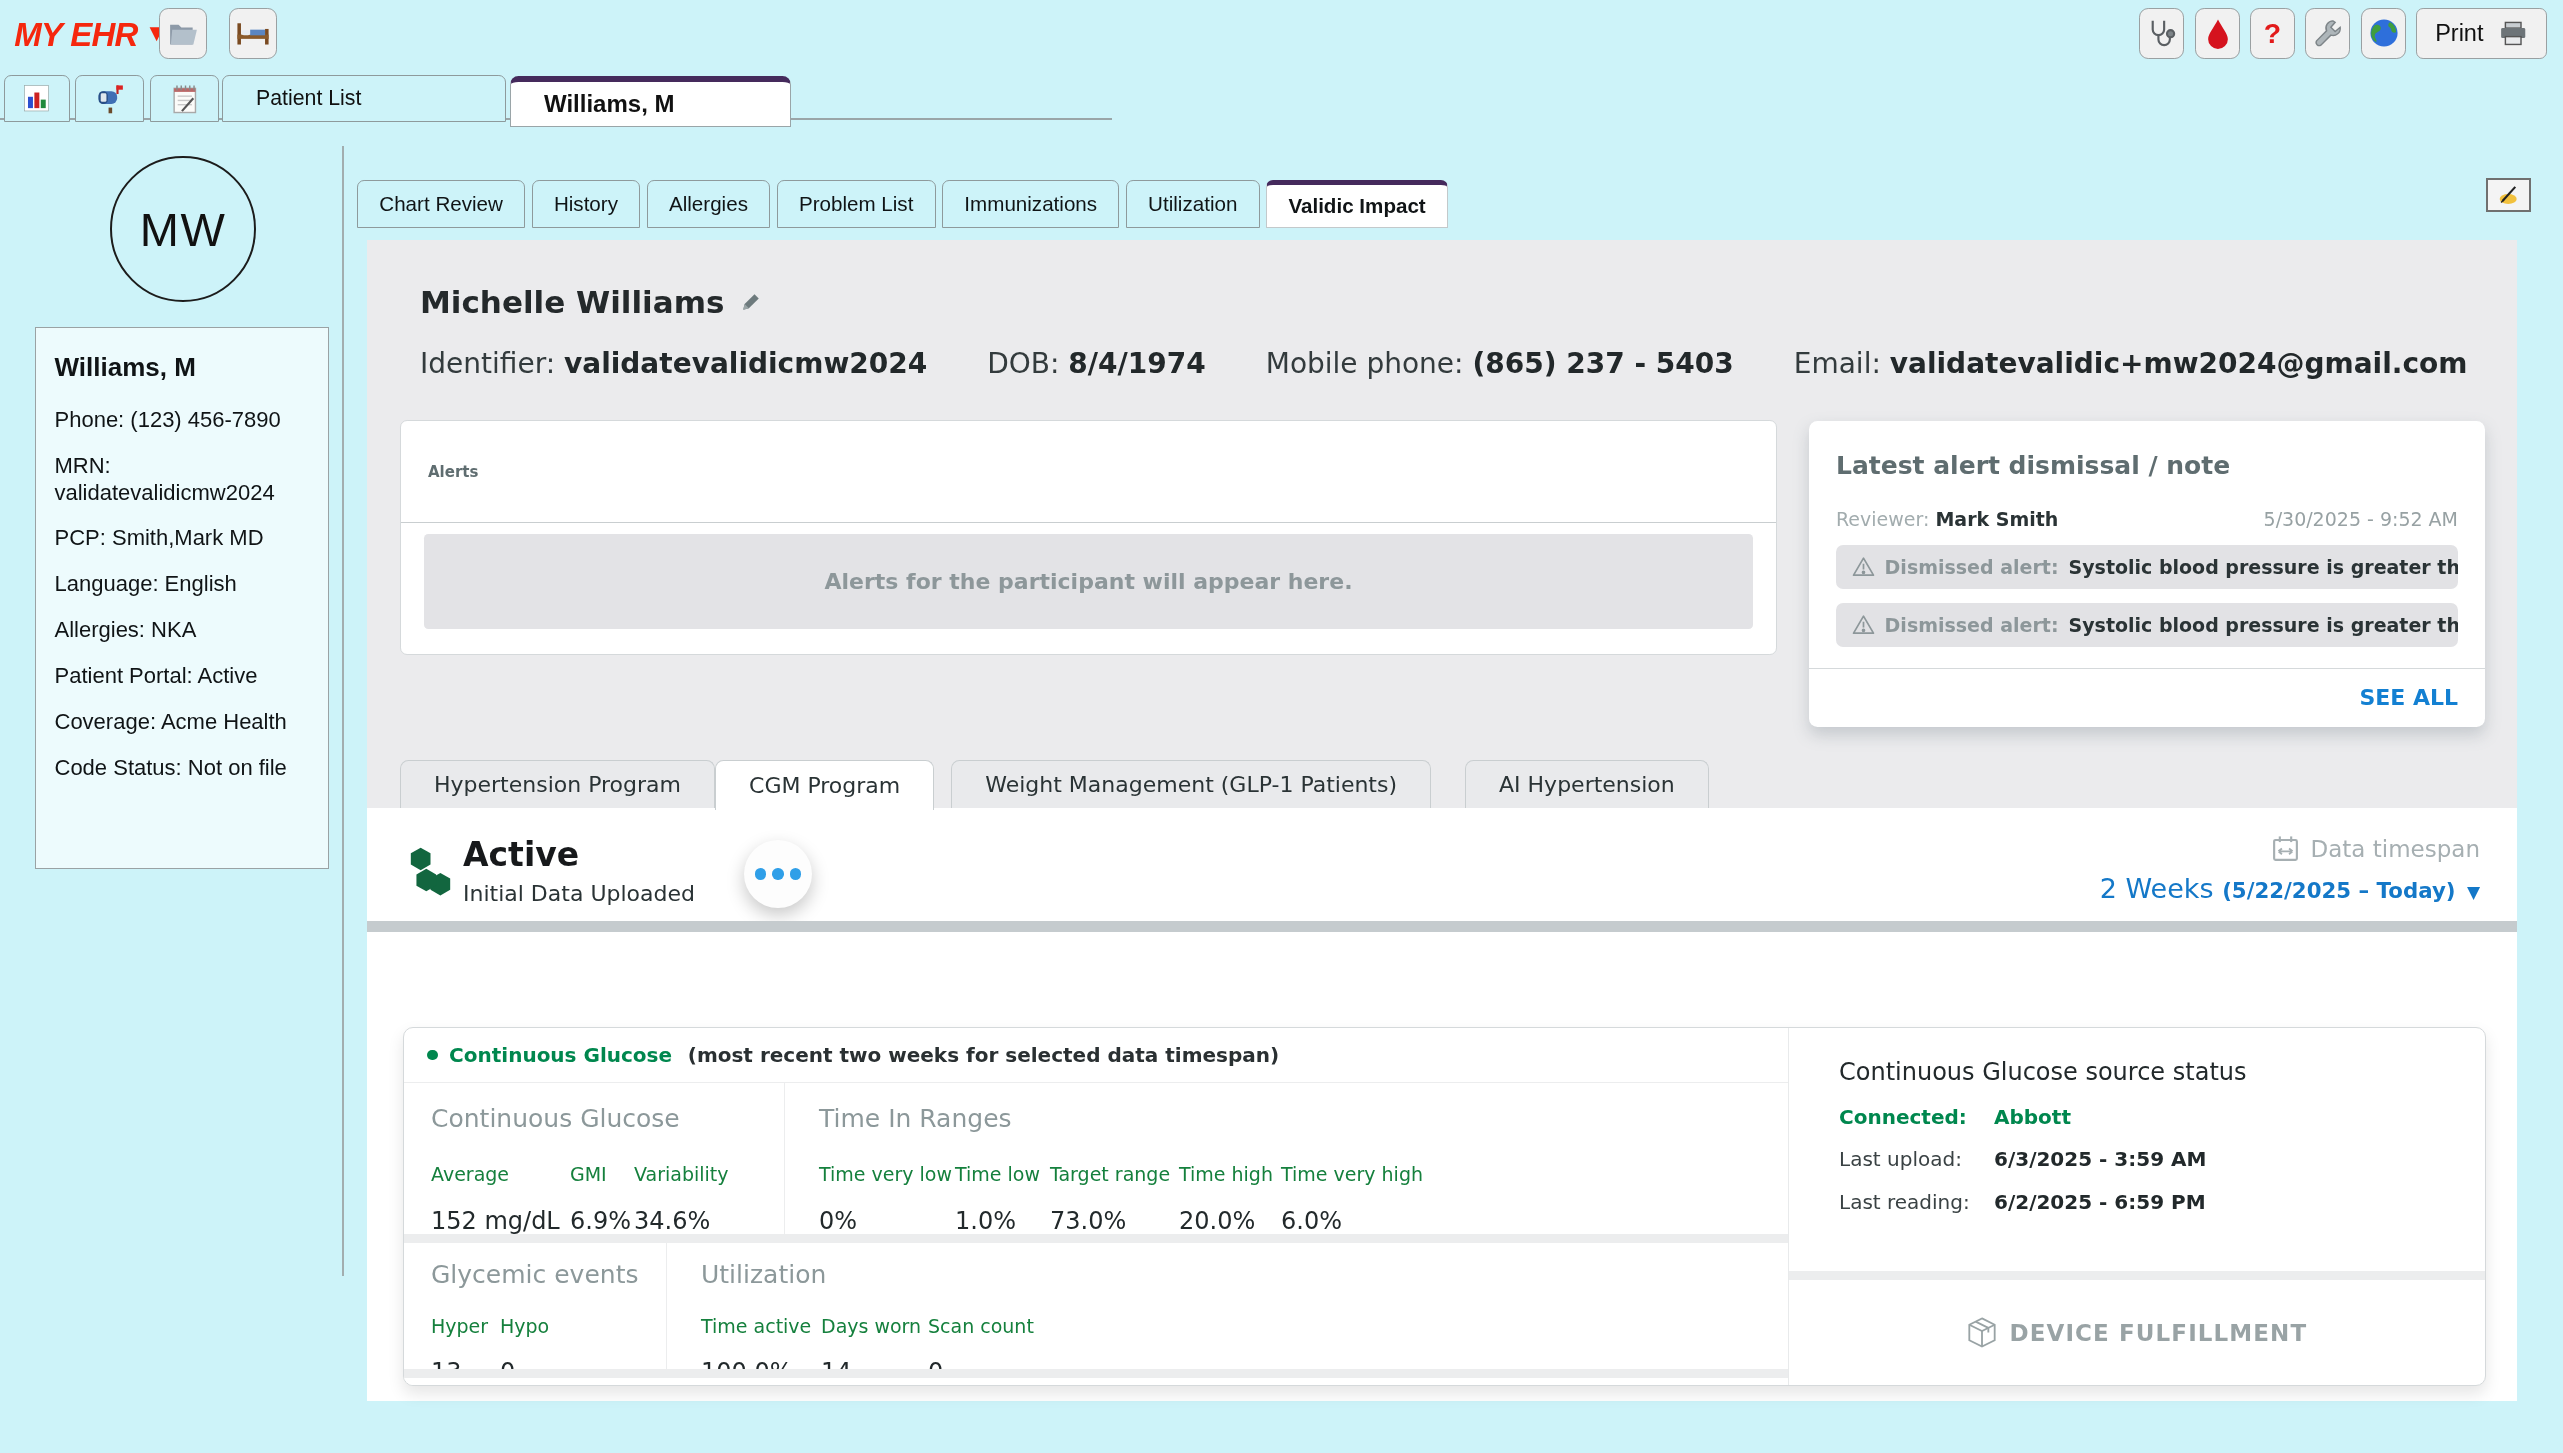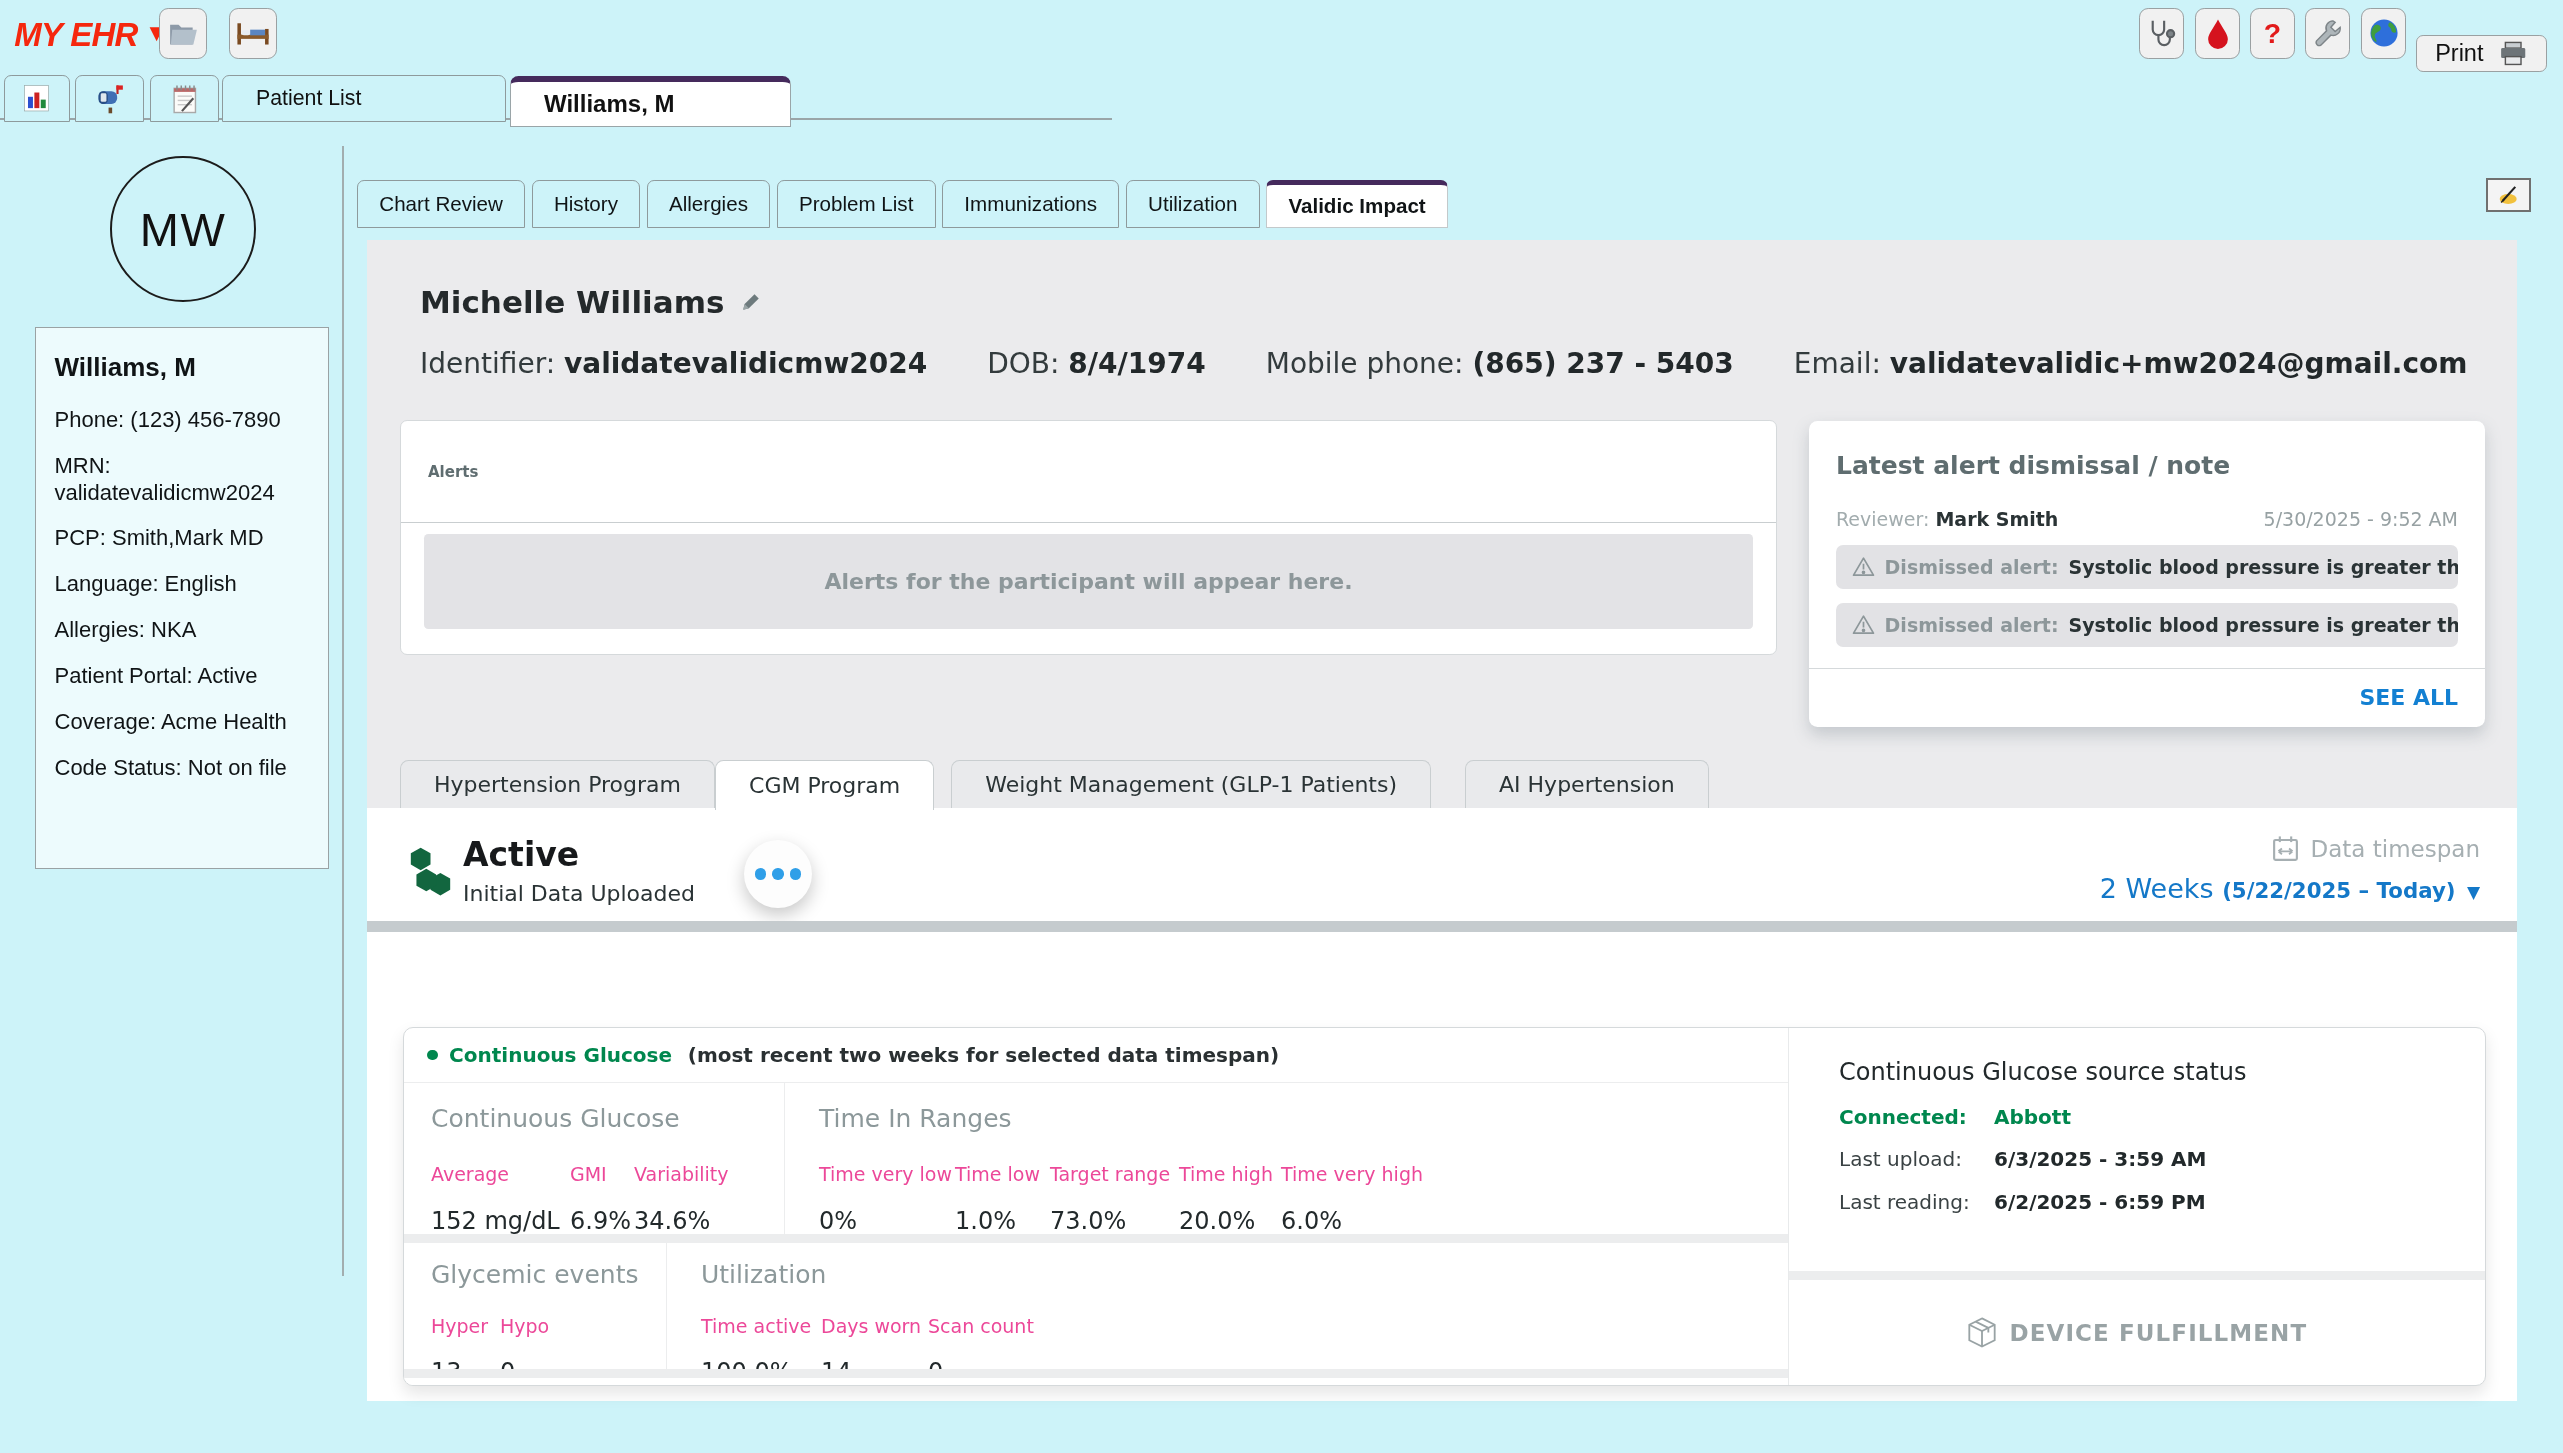--- a/index.html
+++ b/index.html
@@ -10,23 +10,23 @@
     color:#22292b;
   }
   .chrome-font{font-family:"Liberation Sans",sans-serif;}
 
   
   .logo{position:absolute;left:14.2px;top:15.6px;font-family:"Liberation Sans",sans-serif;
     font-size:33px;font-weight:bold;font-style:italic;color:#f5270e;letter-spacing:-0.7px;white-space:nowrap;}
   .logo .caret{font-style:normal;font-size:24px;vertical-align:4.3px;margin-left:7.1px;}
   .sq-btn{position:absolute;top:7.8px;height:51px;background:#f1f1f1;border:1.4px solid #9aa0a2;
     border-radius:9.2px;display:flex;align-items:center;justify-content:center;box-sizing:border-box;}
-  .print-btn{position:absolute;top:7.8px;left:2416px;width:131px;height:37px;background:#f1f1f1;
+  .print-btn{position:absolute;top:7.8px;left:2416px;width:131px;height:51px;background:#f1f1f1;
     border:1.4px solid #9aa0a2;border-radius:7.1px;display:flex;align-items:center;justify-content:center;
-    gap:16px;font-family:"Liberation Sans",sans-serif;font-size:23.5px;color:#111;box-sizing:border-box;margin-top:27px;}
+    gap:16px;font-family:"Liberation Sans",sans-serif;font-size:23.5px;color:#111;box-sizing:border-box;}
 
   
   .tabline{position:absolute;left:0;top:118px;width:1112px;height:2.1px;background:#9aa5a8;z-index:1;}
   .mini-tab{position:absolute;top:75px;height:47px;background:#cdf3f9;border:1.4px solid #8e9a9c;
     border-radius:7.1px 7.1px 0 0;display:flex;align-items:center;justify-content:center;z-index:2;box-sizing:border-box;}
   .ptab{position:absolute;top:75px;height:47px;background:#cdf3f9;border:1.4px solid #8e9a9c;
     border-radius:7.1px 7.1px 0 0;display:flex;align-items:center;z-index:2;box-sizing:border-box;
     font-family:"Liberation Sans",sans-serif;font-size:21.3px;color:#111;padding-left:33px;}
   .ptab.active{background:#fff;border:1.4px solid #9aa5a8;border-top:6.4px solid #452a5c;
     border-radius:8.5px 8.5px 0 0;font-weight:bold;font-size:24px;top:76px;height:51px;}
@@ -123,21 +123,21 @@
   .m-head .n{font-size:20px;font-weight:600;color:#2a3032;margin-left:4.3px;}
   .m-row{display:flex;}
   .row1{height:151px;}
   .row2{height:126px;}
   .m-cell{box-sizing:border-box;padding:21.3px 0 0 27px;}
   .cellA1{width:381px;border-right:1.4px solid #ecedee;}
   .cellA2{width:263px;border-right:1.4px solid #ecedee;padding-top:17px;}
   .cellB{flex:1;padding-left:34px;}
   .sec-title{font-size:25px;color:#8c989a;}
   .mcols{display:flex;margin-top:30px;}
-  .mcol .ml{font-size:19px;color:#ec4899;}
+  .mcol .ml{font-size:19px;color:#15803d;}
   .mcol .mv{font-size:24px;color:#22292b;margin-top:21.3px;}
   .thick-div{height:9.2px;background:#ecedee;}
   .m-foot{flex:1;background:#fff;}
 
   .m-right{flex:1;position:relative;box-sizing:border-box;padding:30px 0 0 50px;}
   .src-title{font-size:24px;color:#22292b;}
   .src-row{display:flex;margin-top:18.5px;font-size:20px;align-items:baseline;}
   .src-row .sl{width:155px;color:#3a4244;}
   .src-row .sv{font-weight:bold;color:#22292b;}
   .src-row.green .sl,.src-row.green .sv{color:#00874e;font-weight:bold;}

